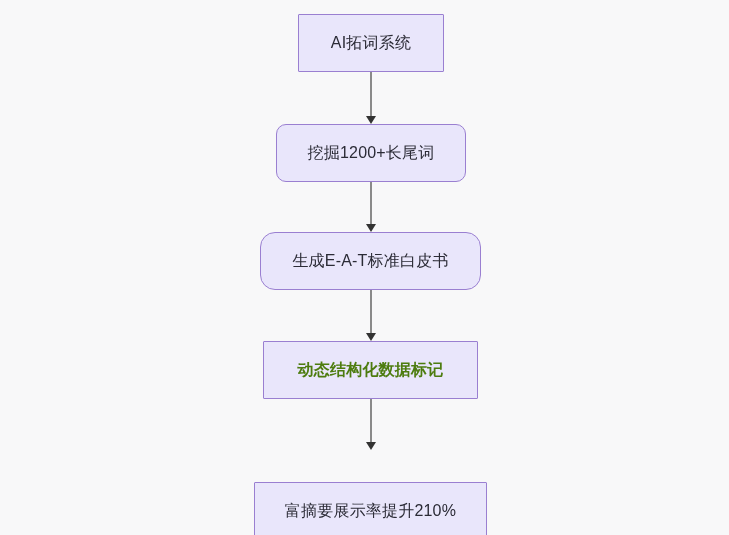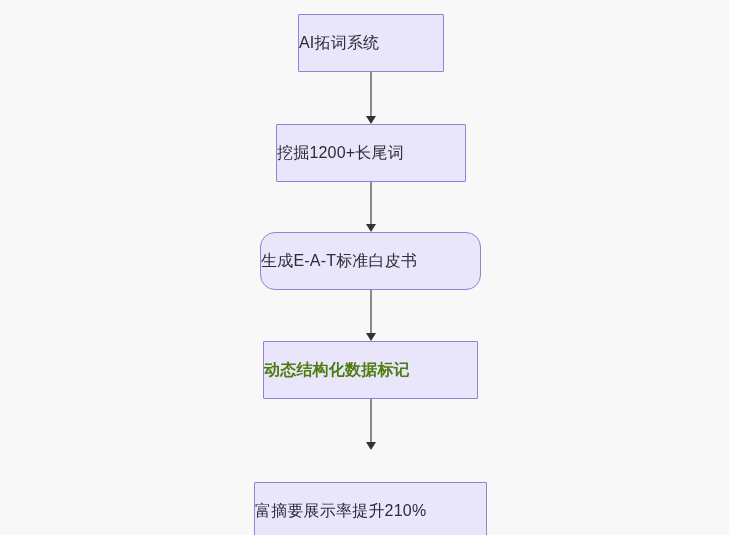--- a/index.html
+++ b/index.html
@@ -19,21 +19,21 @@
     height: 535px;
   }
   .node {
     position: absolute;
     box-sizing: border-box;
     background: #e9e6fb;
     border: 1.6px solid #9a7fd1;
     border-radius: 1px;
     display: flex;
     align-items: center;
-    justify-content: flex-start;
+    justify-content: center;
     color: #2b2b36;
     font-size: 16px;
     line-height: 1.2;
     letter-spacing: 0.2px;
     white-space: nowrap;
   }
   .node-label {
     display: block;
   }
   .edge {
@@ -70,21 +70,21 @@
   <div class="edge" id="edge-3" style="left: 361px; top: 399px; width: 20px; height: 51px;">
       <svg width="20" height="51">
         <line x1="10" y1="0" x2="10" y2="44" stroke="#8a8a8a" stroke-width="2"></line>
         <polygon points="5,43 15,43 10,51" fill="#333333"></polygon>
       </svg>
     </div>
 
   <div class="node" id="node-0" style="left: 298px; top: 14px; width: 146px; height: 58px; background: rgb(233, 230, 251); border-color: rgb(154, 127, 209); color: rgb(43, 43, 54);">
     <span class="node-label">AI拓词系统</span>
   </div>
-  <div class="node" id="node-1" style="left: 276px; top: 124px; width: 190px; height: 58px; background: rgb(233, 230, 251); border-color: rgb(154, 127, 209); color: rgb(43, 43, 54);">
+  <div class="node" id="node-1" style="left: 276px; top: 124px; width: 190px; height: 58px; background: rgb(233, 230, 251); border-color: rgb(154, 127, 209); color: rgb(43, 43, 54); border-radius: 10px;">
     <span class="node-label">挖掘1200+长尾词</span>
   </div>
   <div class="node" id="node-2" style="left: 260px; top: 232px; width: 221px; height: 58px; background: rgb(233, 230, 251); border-color: rgb(154, 127, 209); color: rgb(43, 43, 54); border-radius: 15px;">
     <span class="node-label">生成E-A-T标准白皮书</span>
   </div>
   <div class="node" id="node-3" style="left: 263px; top: 341px; width: 215px; height: 58px; background: rgb(233, 230, 251); border-color: rgb(154, 127, 209); color: #4d7c0f; font-weight: bold;">
     <span class="node-label">动态结构化数据标记</span>
   </div>
   <div class="node" id="node-4" style="left: 254px; top: 450px; width: 233px; height: 58px; background: rgb(233, 230, 251); border-color: rgb(154, 127, 209); color: rgb(43, 43, 54); margin-top: 32px;">
     <span class="node-label">富摘要展示率提升210%</span>

